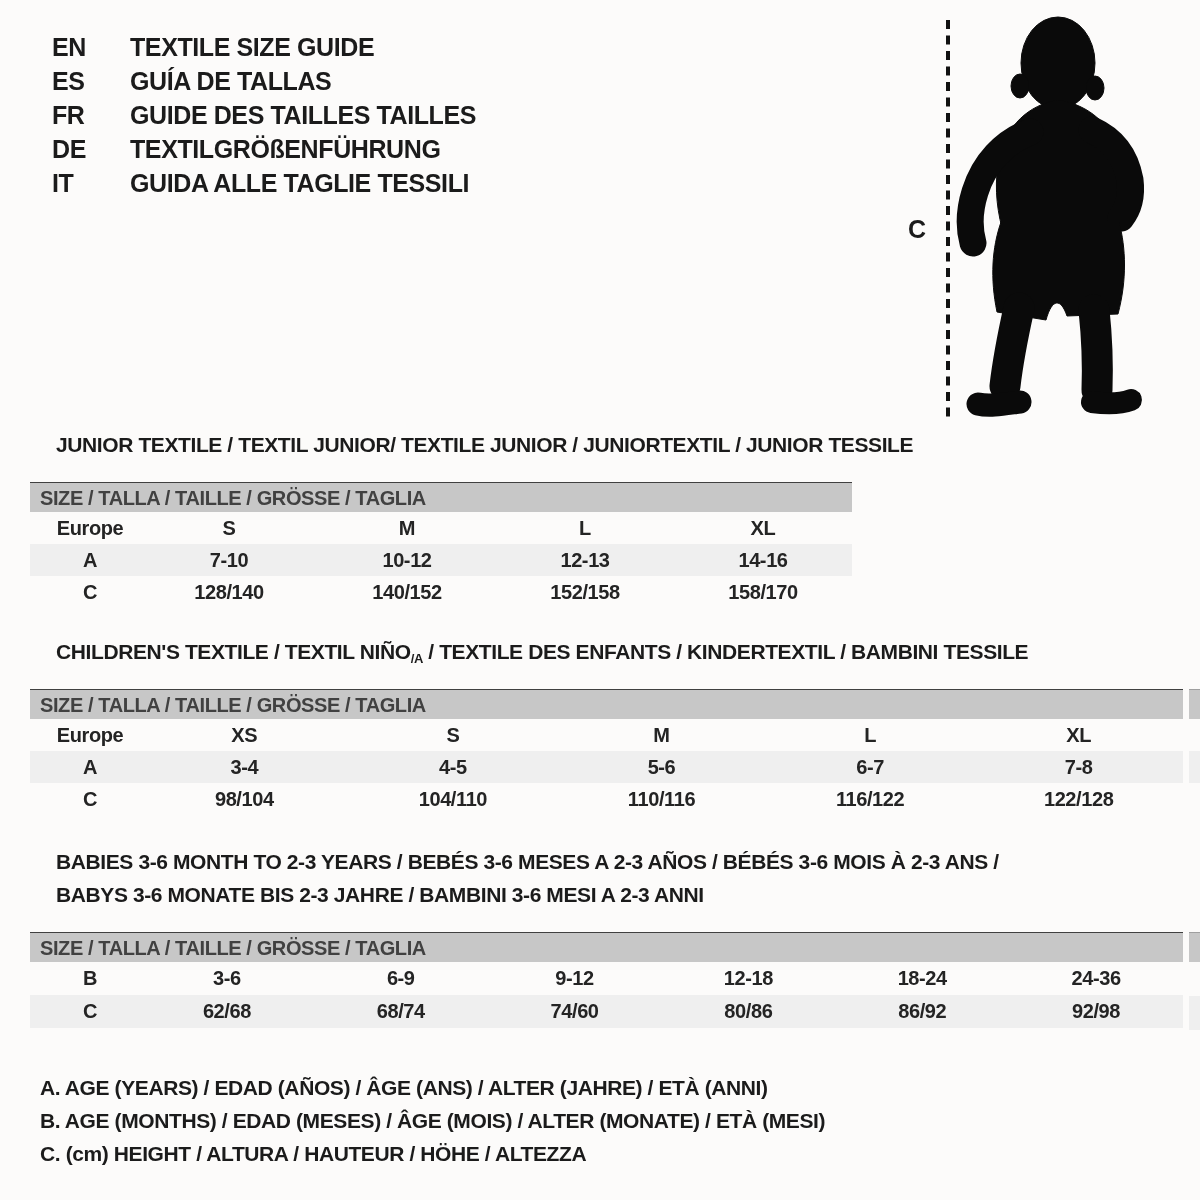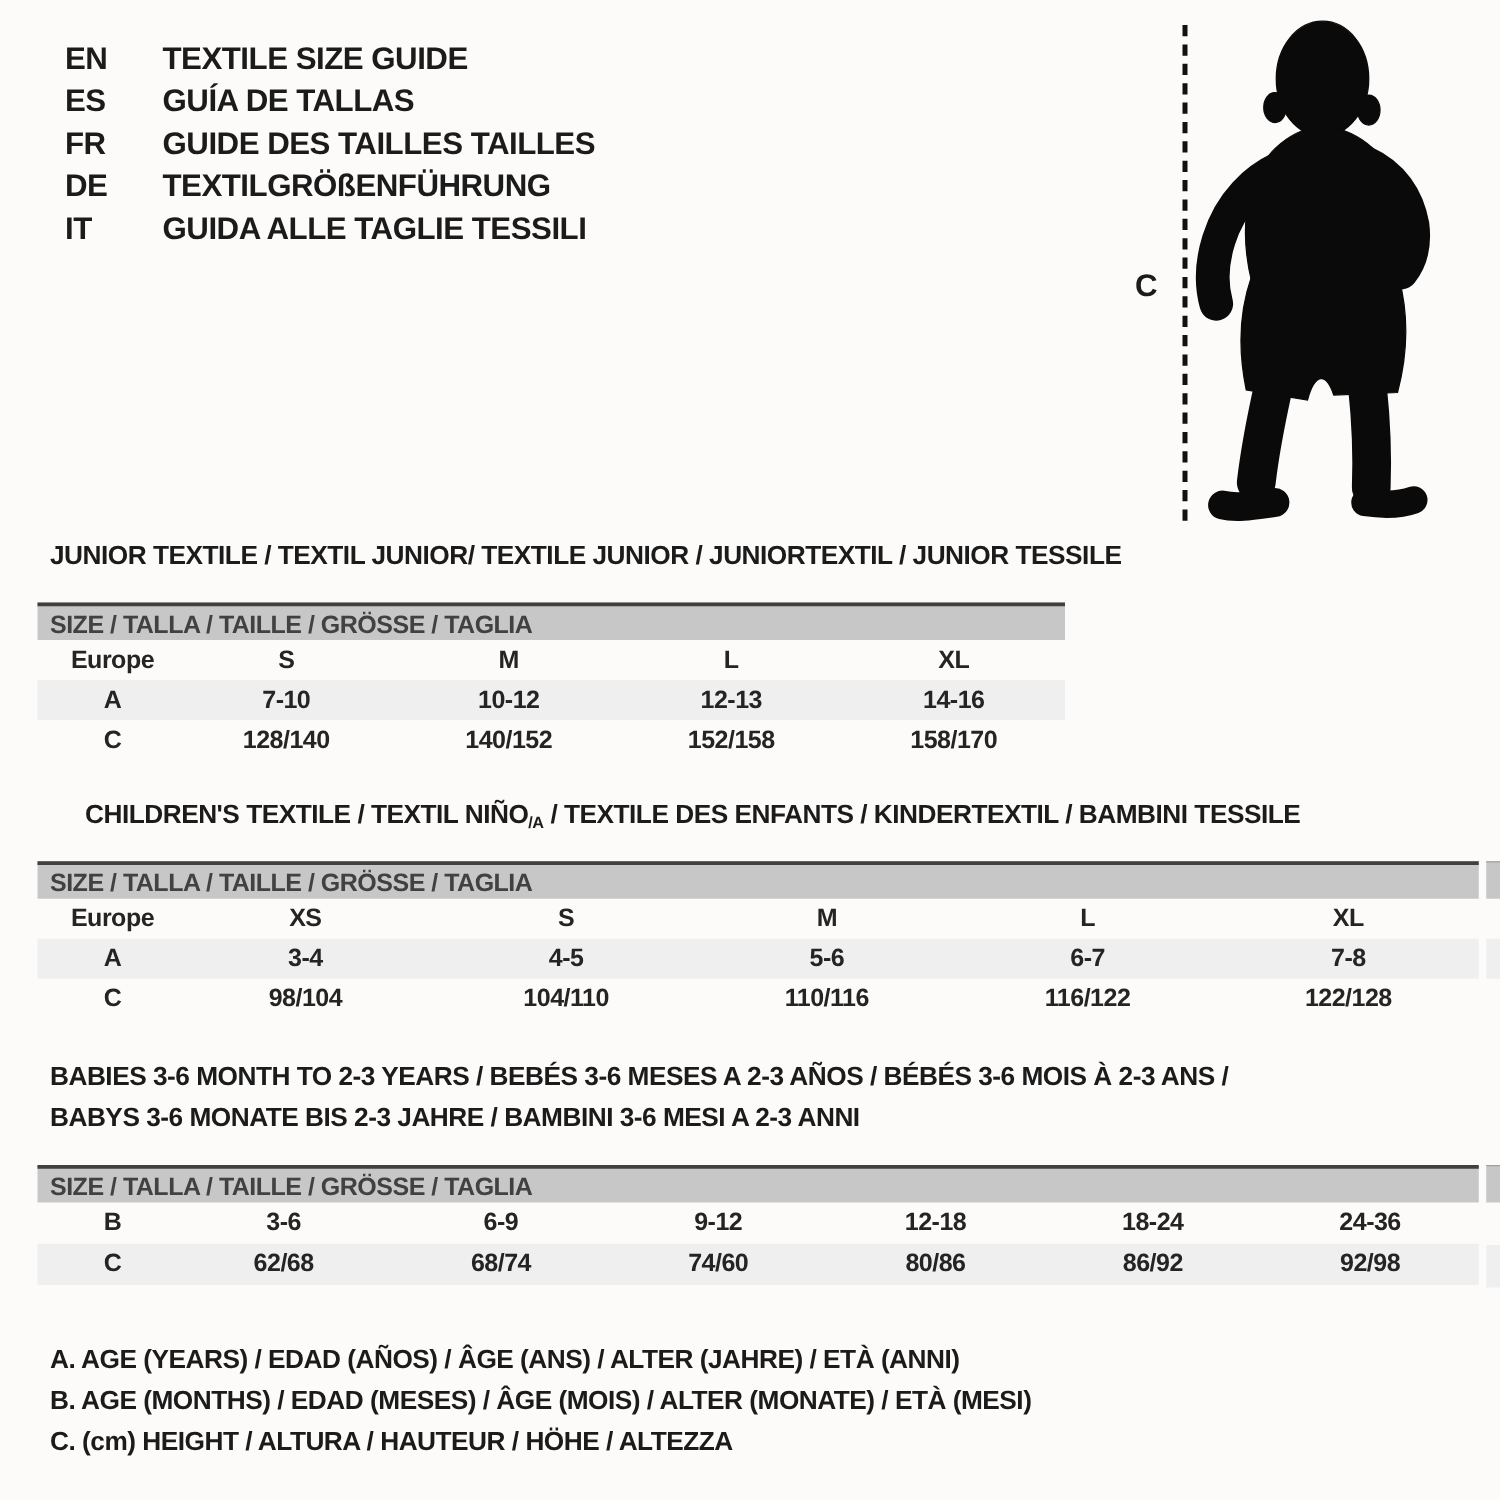--- a/index.html
+++ b/index.html
@@ -11,26 +11,26 @@
   .lang-block{position:absolute;left:40px;top:30px;}
   .lang-row{display:flex;height:34px;line-height:34px;font-size:25px;margin-left:12px;}
   .lang-code{width:78px;}
   .lang-label{white-space:nowrap;}
 
   
   .figure-svg{position:absolute;left:880px;top:0;width:320px;height:430px;}
   .measure-label{position:absolute;left:908px;top:215px;width:30px;font-size:25px;line-height:28px;}
 
   
-  .sec-title{position:absolute;left:40px;font-size:21px;line-height:26px;white-space:nowrap;}
+  .sec-title{position:absolute;left:56px;font-size:21px;line-height:26px;white-space:nowrap;}
   .sub{font-size:13px;vertical-align:-4px;}
 
   
   .sizetable{position:absolute;left:30px;}
-  .sizebar{height:30px;line-height:30px;background:#c7c7c7;border-top:3px solid #404040;
+  .sizebar{height:30px;line-height:30px;background:#c7c7c7;border-top:1px solid #404040;
            color:#414141;font-size:20px;padding-left:10px;box-sizing:border-box;}
   .trow{display:flex;height:32px;line-height:32px;font-size:20px;color:#242424;}
   .babies .trow{height:33px;line-height:33px;}
   .trow.shaded{background:#efefef;}
   .tcell{flex:1;text-align:center;}
   .tcell.label{flex:0 0 110px;text-align:center;padding-left:10px;box-sizing:border-box;}
 
   
   .frag{position:absolute;width:11px;}
   .frag.bar{background:#c7c7c7;border-top:1px solid #9f9f9f;box-sizing:border-box;}
@@ -110,21 +110,21 @@
             <div class="tcell">128/140</div>
             <div class="tcell">140/152</div>
             <div class="tcell">152/158</div>
             <div class="tcell">158/170</div>
           </div>
         </div>
     </div>
   </div>
 
   <div>
-    <div class="sec-title" style="top:639px;margin-left:28px;"><span>CHILDREN'S TEXTILE / TEXTIL NIÑO</span><span class="sub">/A</span><span> / TEXTILE DES ENFANTS / KINDERTEXTIL / BAMBINI TESSILE</span></div>
+    <div class="sec-title" style="top:639px;"><span>CHILDREN'S TEXTILE / TEXTIL NIÑO</span><span class="sub">/A</span><span> / TEXTILE DES ENFANTS / KINDERTEXTIL / BAMBINI TESSILE</span></div>
     <div class="sizetable" style="top:689px;width:1153px;">
       <div class="sizebar">SIZE / TALLA / TAILLE / GRÖSSE / TAGLIA</div>
       <div>
           <div class="trow">
             <div class="tcell label">Europe</div>
             <div class="tcell">XS</div>
             <div class="tcell">S</div>
             <div class="tcell">M</div>
             <div class="tcell">L</div>
             <div class="tcell">XL</div>

